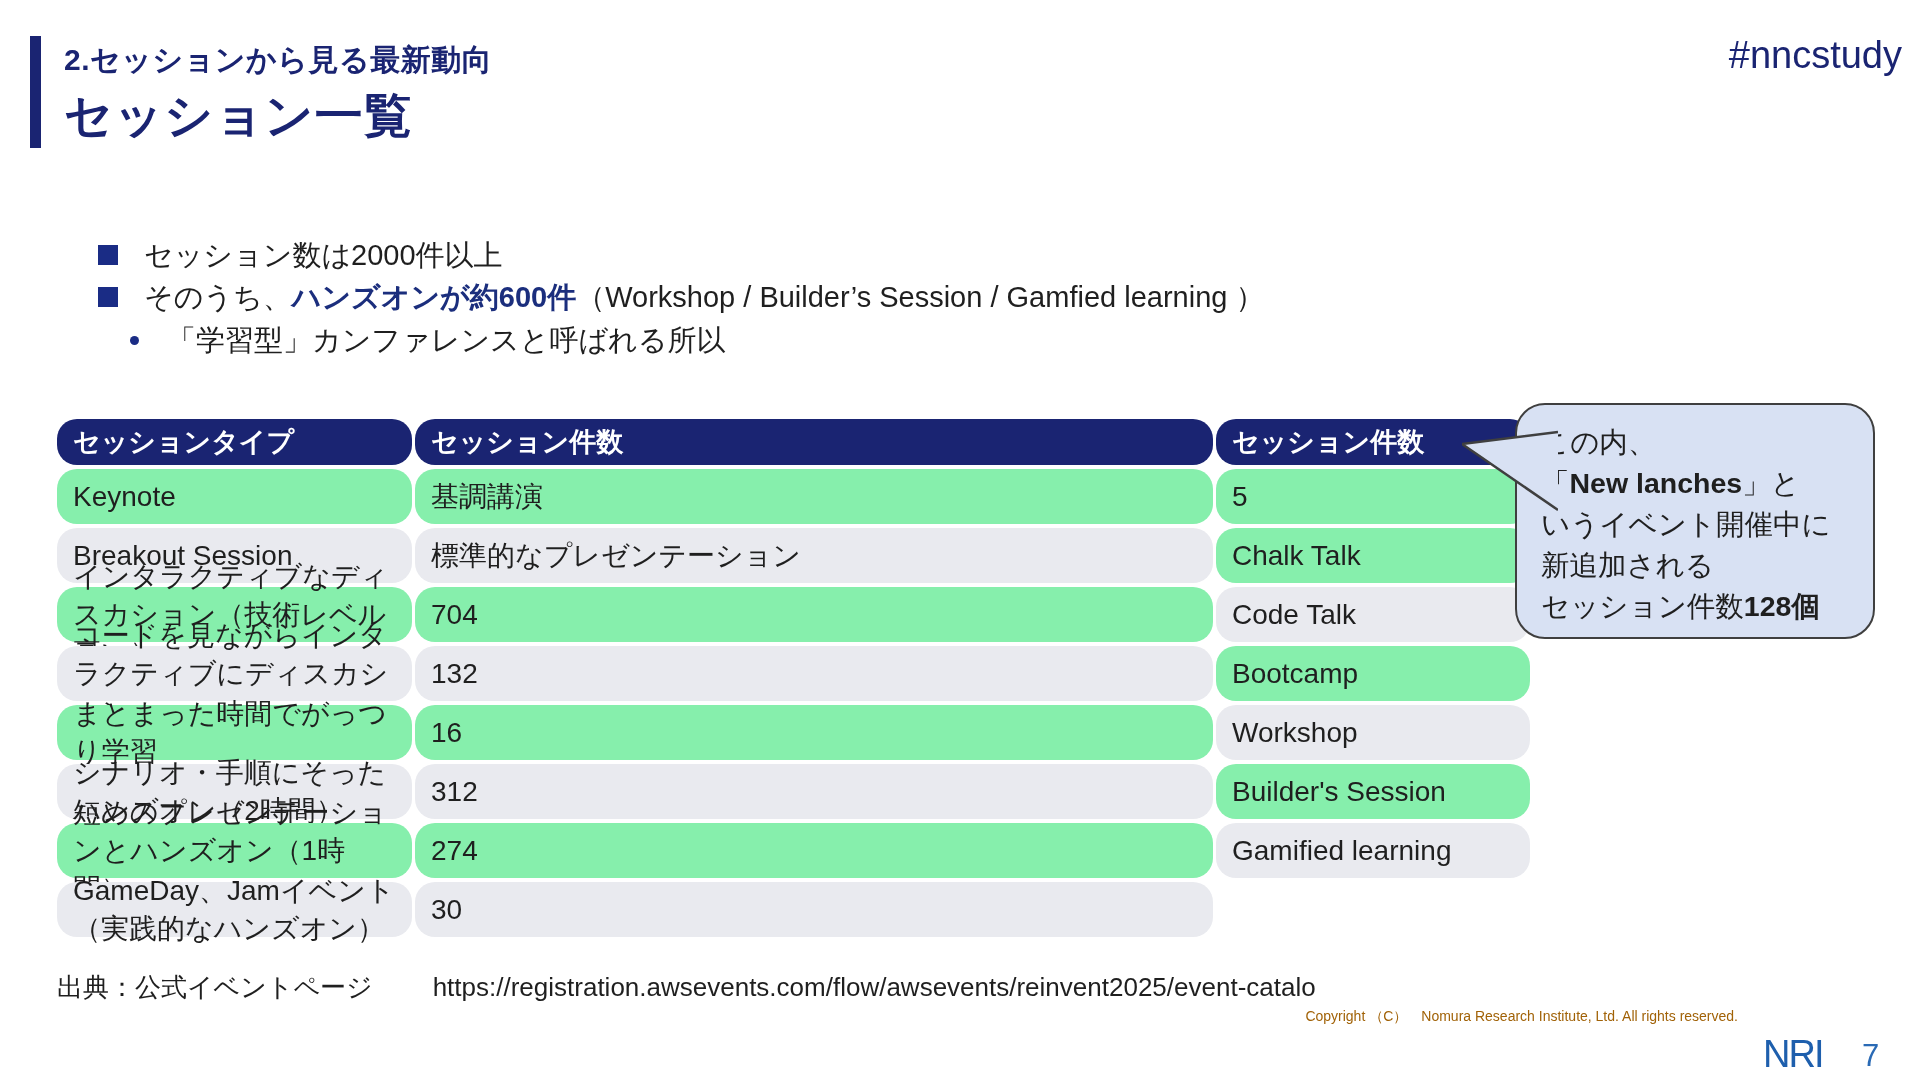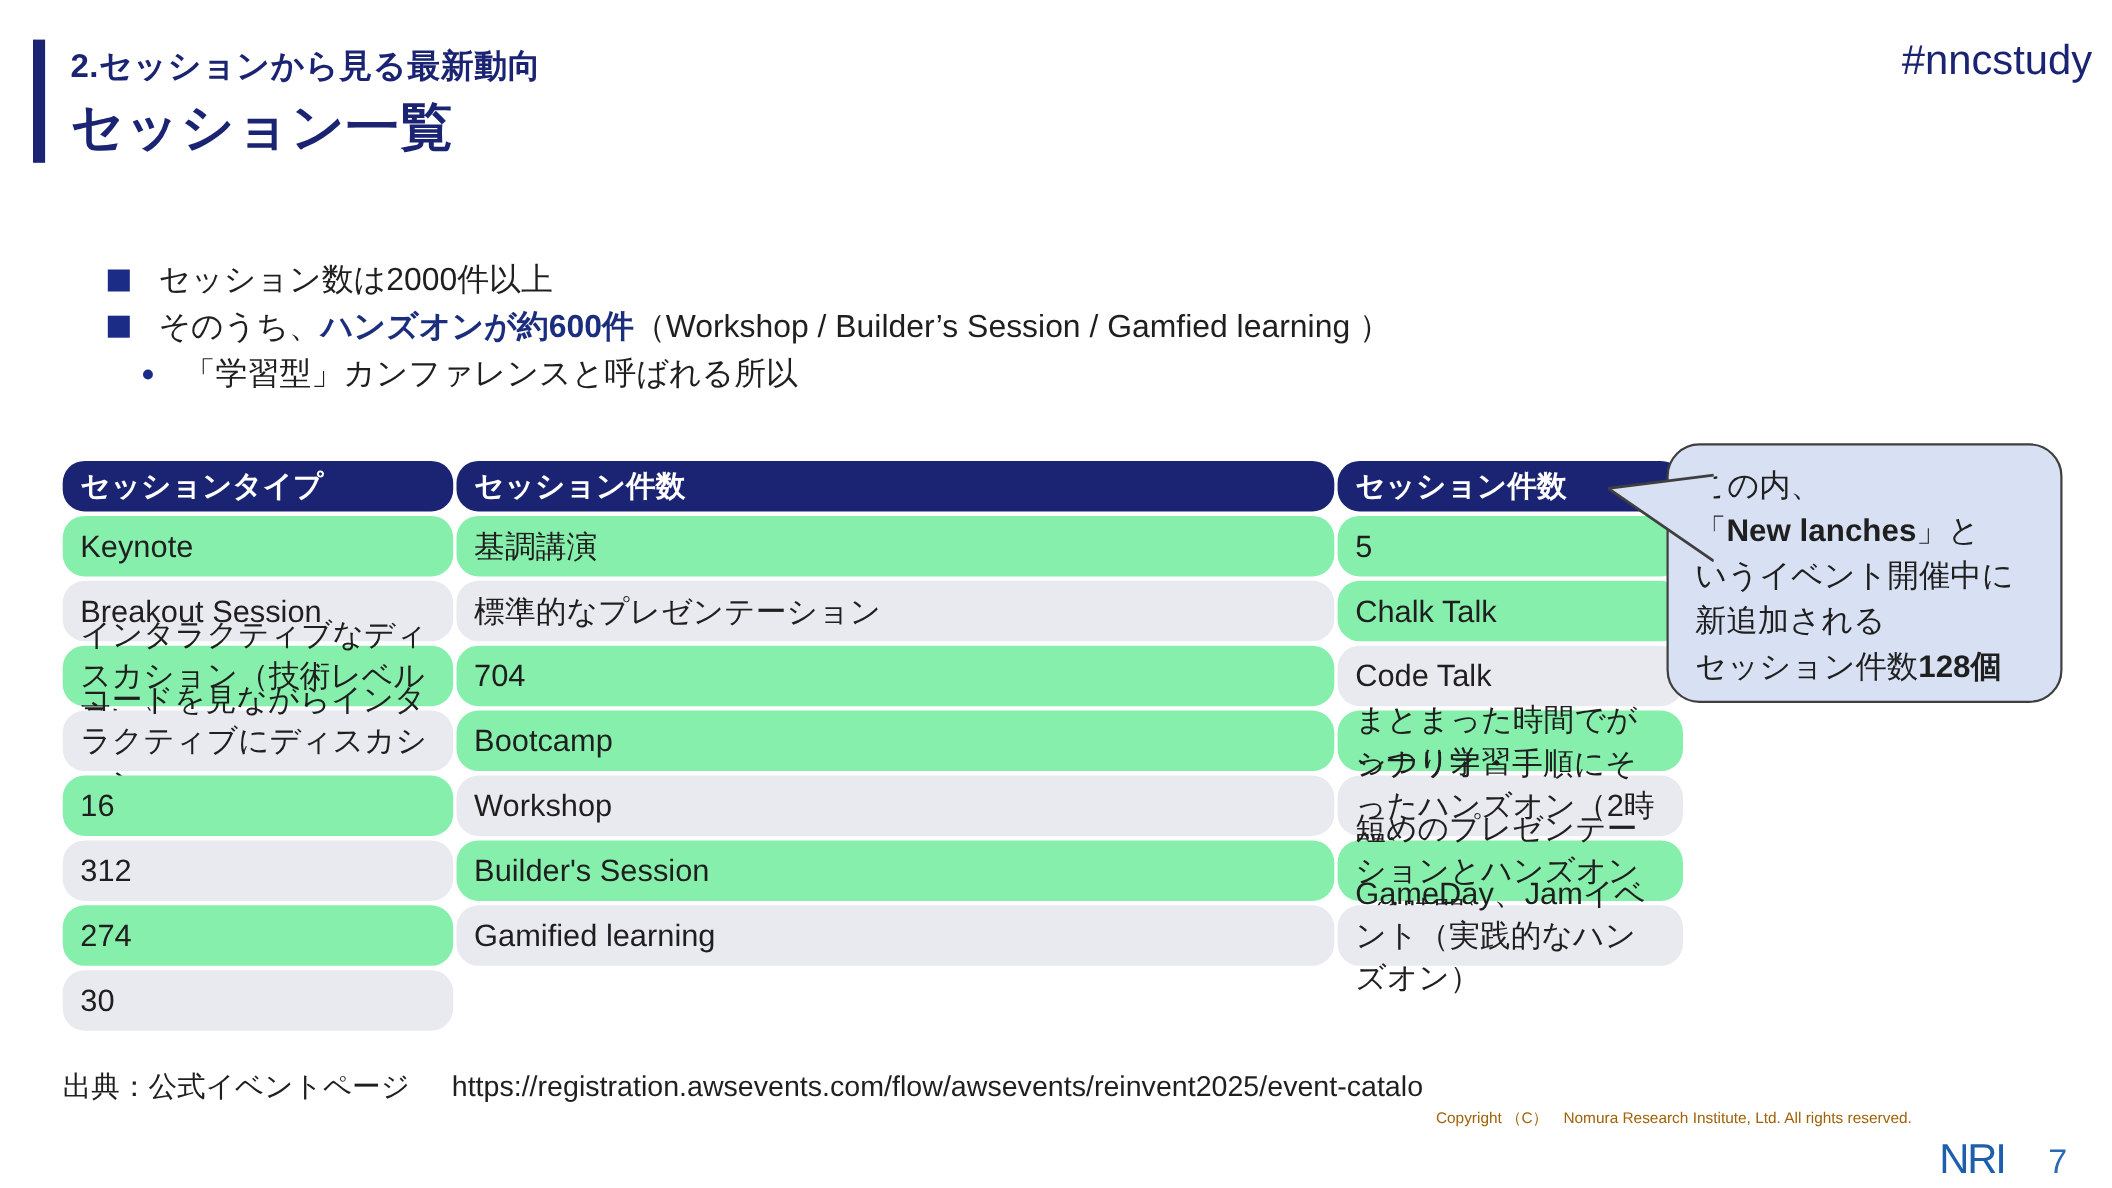--- a/index.html
+++ b/index.html
@@ -89,21 +89,21 @@
     font-size:28.5px; line-height:41px; color:#1f1f1f;
   }
   .callout b { font-weight:bold; }
   .callout-tail { position:absolute; left:1462px; top:429px; width:96px; height:85px; }
 
   
   .source-line {
     position:absolute; left:57px; top:970px;
     font-size:26px; color:#1f1f1f;
   }
-  .source-line .src-url { margin-left:38px; }
+  .source-line .src-url { margin-left:60px; }
 
   
   .copyright {
     position:absolute; right:182px; top:1008px;
     font-size:14px; color:#a16207;
   }
   .nri-logo {
     position:absolute; left:1763px; top:1033px;
     font-size:38px; font-weight:400; color:#1E5FAD;
     letter-spacing:-2px;
@@ -150,20 +150,21 @@
 
     <div class="t-cell r-even">Breakout Session</div>
     <div class="t-cell r-even">標準的なプレゼンテーション</div>
 
     <div class="t-cell r-odd">Chalk Talk</div>
     <div class="t-cell r-odd">インタラクティブなディスカション（技術レベル高い）</div>
     <div class="t-cell r-odd">704</div>
 
     <div class="t-cell r-even">Code Talk</div>
     <div class="t-cell r-even">コードを見ながらインタラクティブにディスカション</div>
+    <div class="t-cell r-even">132</div>
 
     <div class="t-cell r-odd">Bootcamp</div>
     <div class="t-cell r-odd">まとまった時間でがっつり学習</div>
     <div class="t-cell r-odd">16</div>
 
     <div class="t-cell r-even">Workshop</div>
     <div class="t-cell r-even">シナリオ・手順にそったハンズオン（2時間）</div>
     <div class="t-cell r-even">312</div>
 
     <div class="t-cell r-odd">Builder's Session</div>

